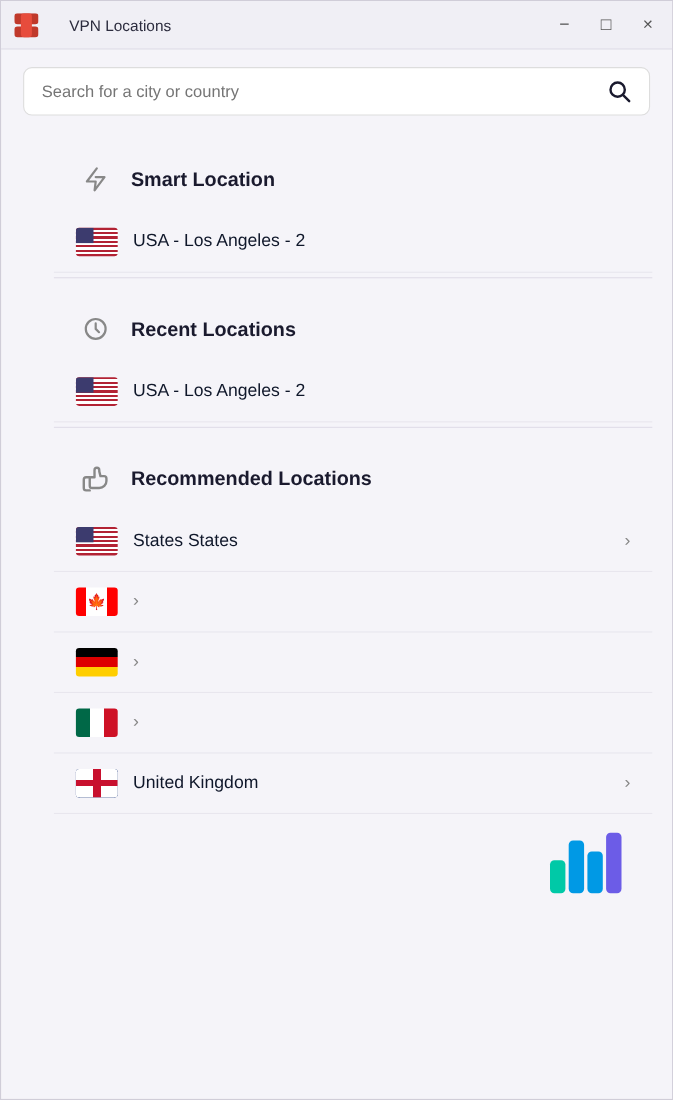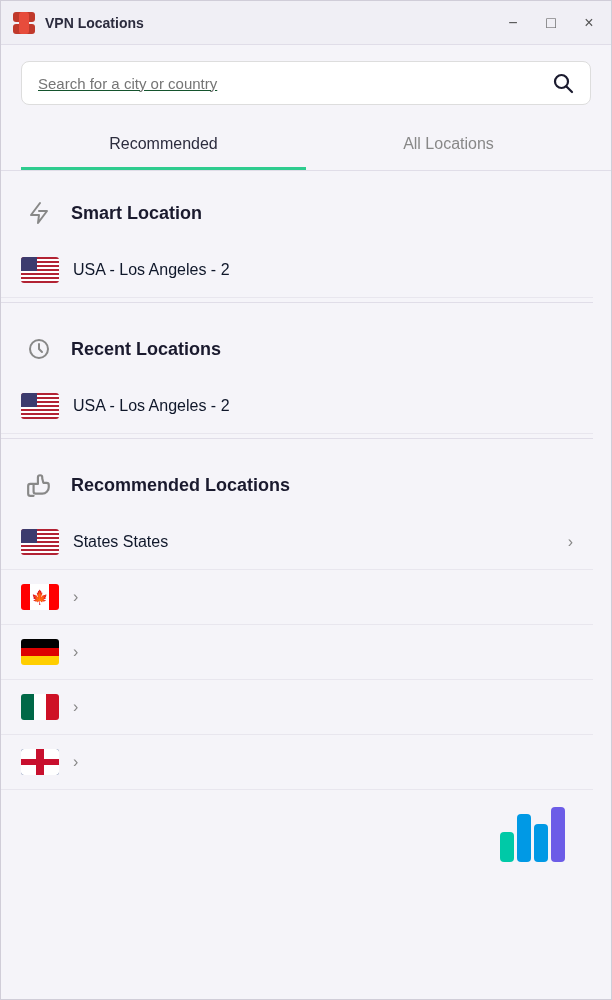--- a/index.html
+++ b/index.html
@@ -38,23 +38,24 @@
 
     .title-bar-logo {
       width: 22px;
       height: 22px;
       margin-right: 10px;
       flex-shrink: 0;
     }
 
     .title-bar-title {
       font-size: 14px;
-      font-weight: 700;
+      font-weight: 400;
       color: #2c2c3e;
       flex: 1;
+      margin-left: 18px;
     }
 
     .title-bar-controls {
       display: flex;
       gap: 18px;
       align-items: center;
     }
 
     .title-btn {
       background: none;
@@ -85,21 +86,20 @@
       width: 100%;
     }
 
     .search-input {
       flex: 1;
       border: none;
       outline: none;
       font-size: 15px;
       color: #14532d;
       background: transparent;
-      text-decoration: underline;
     }
 
     .search-icon-btn {
       background: none;
       border: none;
       cursor: pointer;
       color: #2c2c3e;
       font-size: 20px;
       display: flex;
       align-items: center;
@@ -129,20 +129,21 @@
       font-weight: 500;
       border-bottom: 3px solid #2ecc8f;
     }
 
     
     .content {
       flex: 1;
       overflow-y: auto;
       position: relative;
       padding-right: 18px;
+      padding-left: 48px;
     }
 
     .content::-webkit-scrollbar {
       width: 18px;
     }
 
     .content::-webkit-scrollbar-track {
       background: #e8e6ee;
     }
 
@@ -352,28 +353,20 @@
       <input class="search-input" type="text" placeholder="Search for a city or country" style="">
       <button class="search-icon-btn">
         <svg width="22" height="22" viewBox="0 0 22 22" fill="none">
           <circle cx="9.5" cy="9.5" r="6.5" stroke="#1a1a2e" stroke-width="2.2"></circle>
           <line x1="14.5" y1="14.5" x2="20" y2="20" stroke="#1a1a2e" stroke-width="2.2" stroke-linecap="round"></line>
         </svg>
       </button>
     </div>
   </div>
 
-  <div class="tabs">
-    <div class="tab active">
-      <span>Recommended</span>
-    </div>
-    <div class="tab">
-      <span>All Locations</span>
-    </div>
-  </div>
 
   <div class="content">
 
     <div class="section-header">
       <div class="section-icon">
         <svg width="24" height="24" viewBox="0 0 24 24" fill="none">
           <polyline points="13,2 4,14 12,14 11,22 20,10 12,10" stroke="#888" stroke-width="2" stroke-linejoin="round" stroke-linecap="round" fill="none"></polyline>
         </svg>
       </div>
       <span class="section-title">Smart Location</span>
@@ -429,20 +422,21 @@
       <span class="chevron">›</span>
     </div>
 
     <div class="location-item">
       <div class="flag mexico-flag"></div>
       <span class="chevron">›</span>
     </div>
 
     <div class="location-item" style="position:relative;">
       <div class="flag uk-flag"></div>
+      <span class="location-name">United Kingdom</span>
       <span class="chevron">›</span>
     </div>
 
     <div style="height: 80px; position: relative;">
       <div class="bottom-logo">
         <div class="bar" style="height:30px; background:#00c9a7;"></div>
         <div class="bar" style="height:48px; background:#0099e5;"></div>
         <div class="bar" style="height:38px; background:#0099e5;"></div>
         <div class="bar" style="height:55px; background:#6c5ce7;"></div>
       </div>

